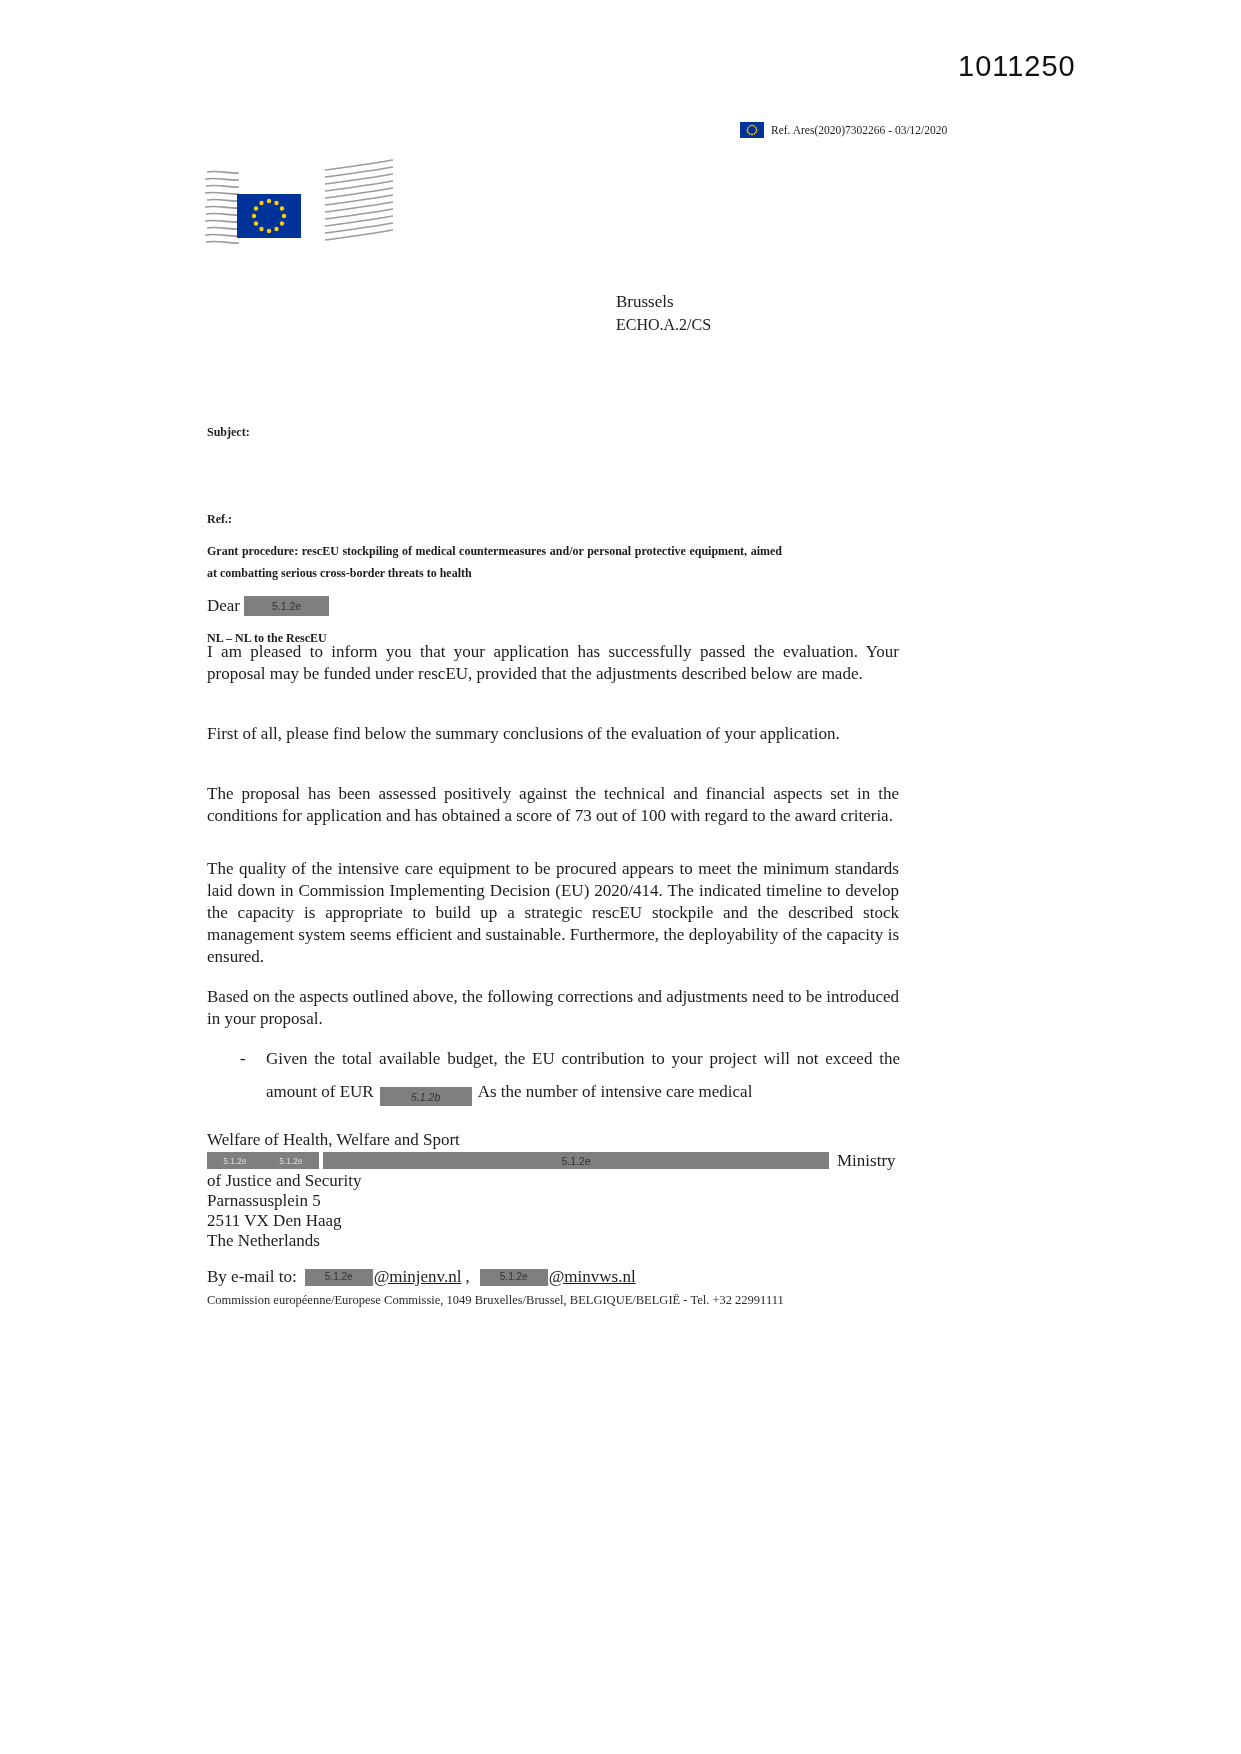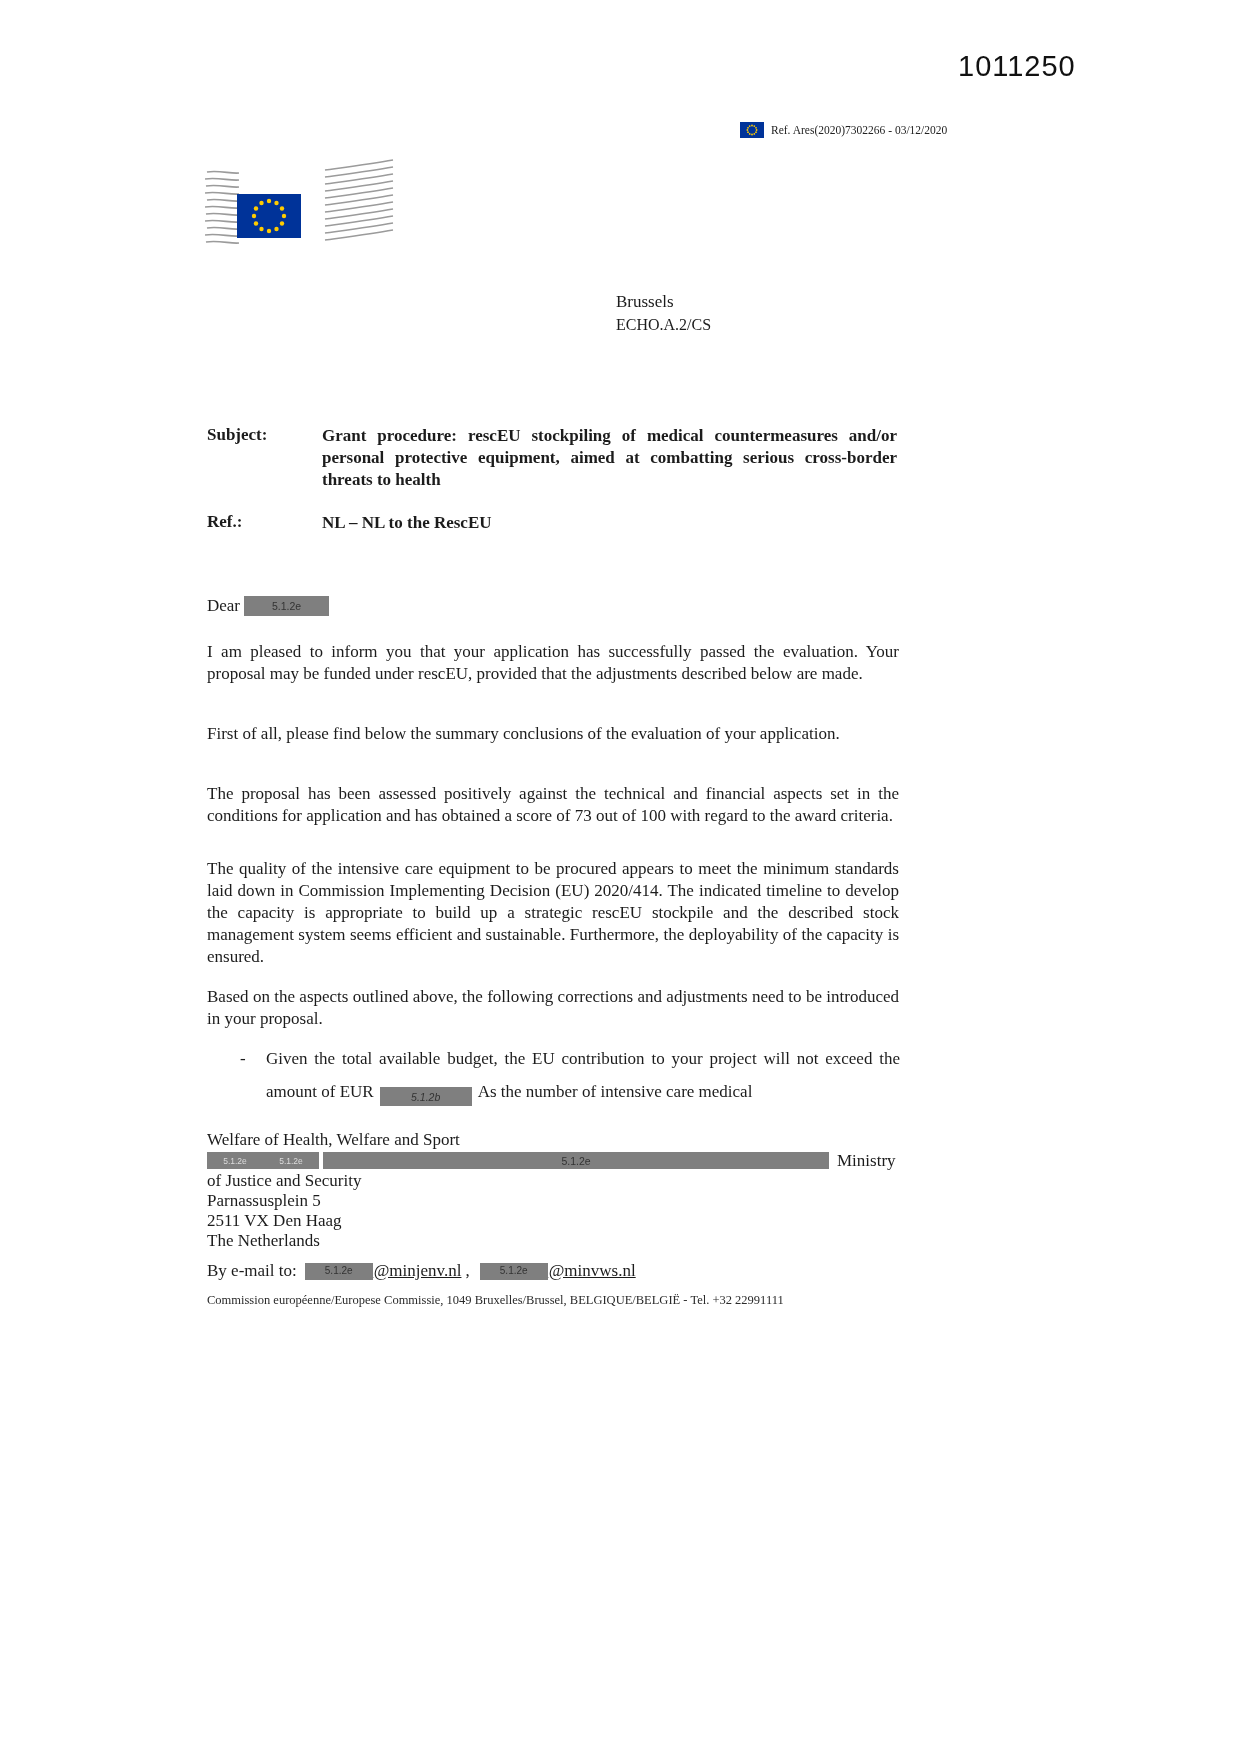--- a/index.html
+++ b/index.html
@@ -23,21 +23,21 @@
     font-size:11.5px;color:#222;
   }
   .logo{position:absolute;left:205px;top:158px;width:190px;height:96px;}
   .header-text{position:absolute;left:400px;top:168px;width:545px;}
   .inst{font-size:20px;letter-spacing:0.3px;color:#1b1b1b;}
   .dir{font-size:12.5px;line-height:1.35;margin-top:5px;color:#222;}
   .unit{font-size:12.5px;margin-top:15px;color:#222;}
   .role{font-size:12.5px;margin-top:2px;color:#222;}
   .place-block{position:absolute;left:616px;top:290px;font-size:17px;line-height:1.4;}
   .place-code{font-size:16px;}
-  .labelled-row{position:absolute;left:207px;display:flex;font-size:17px;font-weight:bold;}
+  .labelled-row{position:absolute;left:207px;display:flex;font-size:12px;font-weight:bold;flex-direction:column;}
   .row-label{width:115px;flex:0 0 115px;}
   .row-text{width:575px;text-align:justify;line-height:22px;}
   .salutation{position:absolute;left:207px;top:596px;font-size:17px;display:flex;align-items:center;}
   .redact{
     display:inline-flex;align-items:center;justify-content:center;
     background:#7f7f7f;color:#333;
     font-family:"Liberation Sans", sans-serif;
     font-size:10.5px;
     height:20px;min-width:85px;
     margin-left:4px;vertical-align:middle;
@@ -56,21 +56,21 @@
     background:#7f7f7f;height:17px;width:112px;flex:0 0 112px;
     display:flex;align-items:center;justify-content:space-around;
     font-family:"Liberation Sans", sans-serif;font-size:8.5px;color:#dcdcdc;
   }
   .bar-seg2{
     background:#7f7f7f;height:17px;flex:0 0 506px;margin-left:4px;
     display:flex;align-items:center;justify-content:center;
     font-family:"Liberation Sans", sans-serif;font-size:10.5px;color:#333;
   }
   .bar-after{margin-left:8px;}
-  .email-row{display:flex;align-items:center;margin-top:10px;text-align:center;}
+  .email-row{display:flex;align-items:center;margin-top:16px;text-align:center;}
   .email-chip{
     background:#7f7f7f;height:17px;min-width:68px;
     display:inline-flex;align-items:center;justify-content:center;
     font-family:"Liberation Sans", sans-serif;font-size:10px;color:#333;
     margin:0 1px 0 8px;
   }
   .email-domain{text-decoration:underline;}
   .email-sep{margin:0 2px 0 4px;}
   .bottom-line{
     position:absolute;left:207px;top:1293px;

